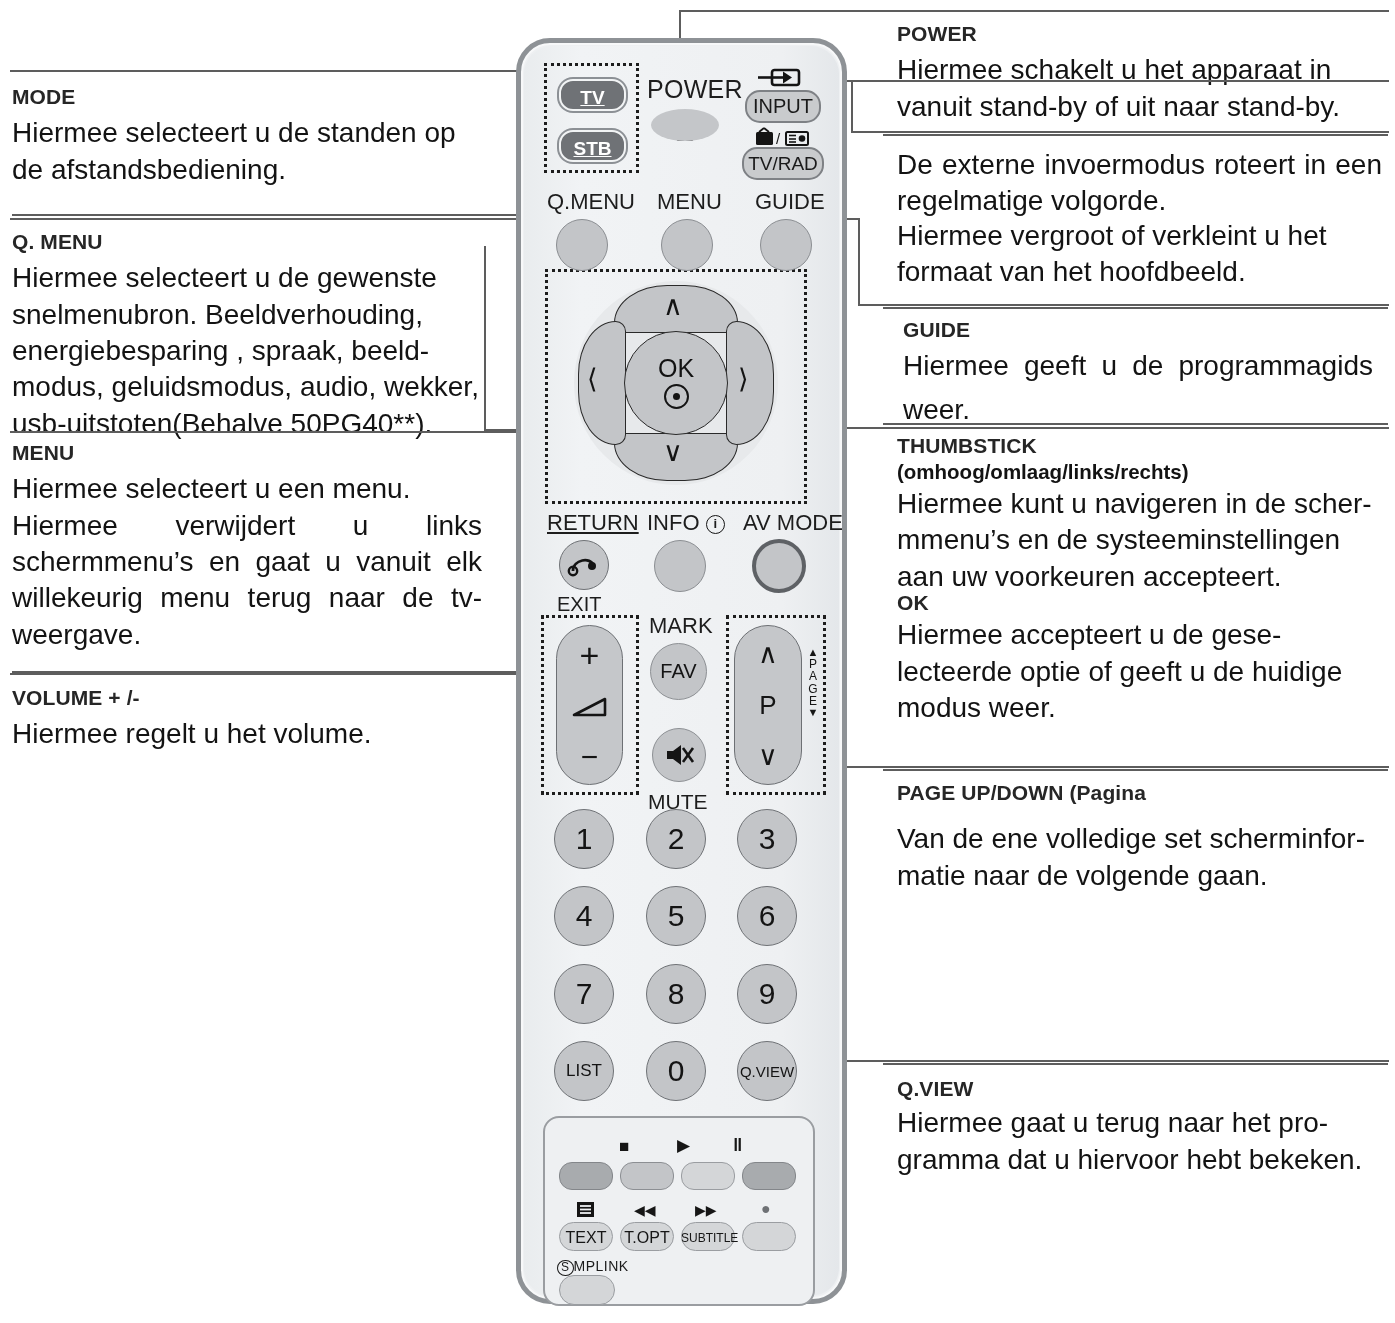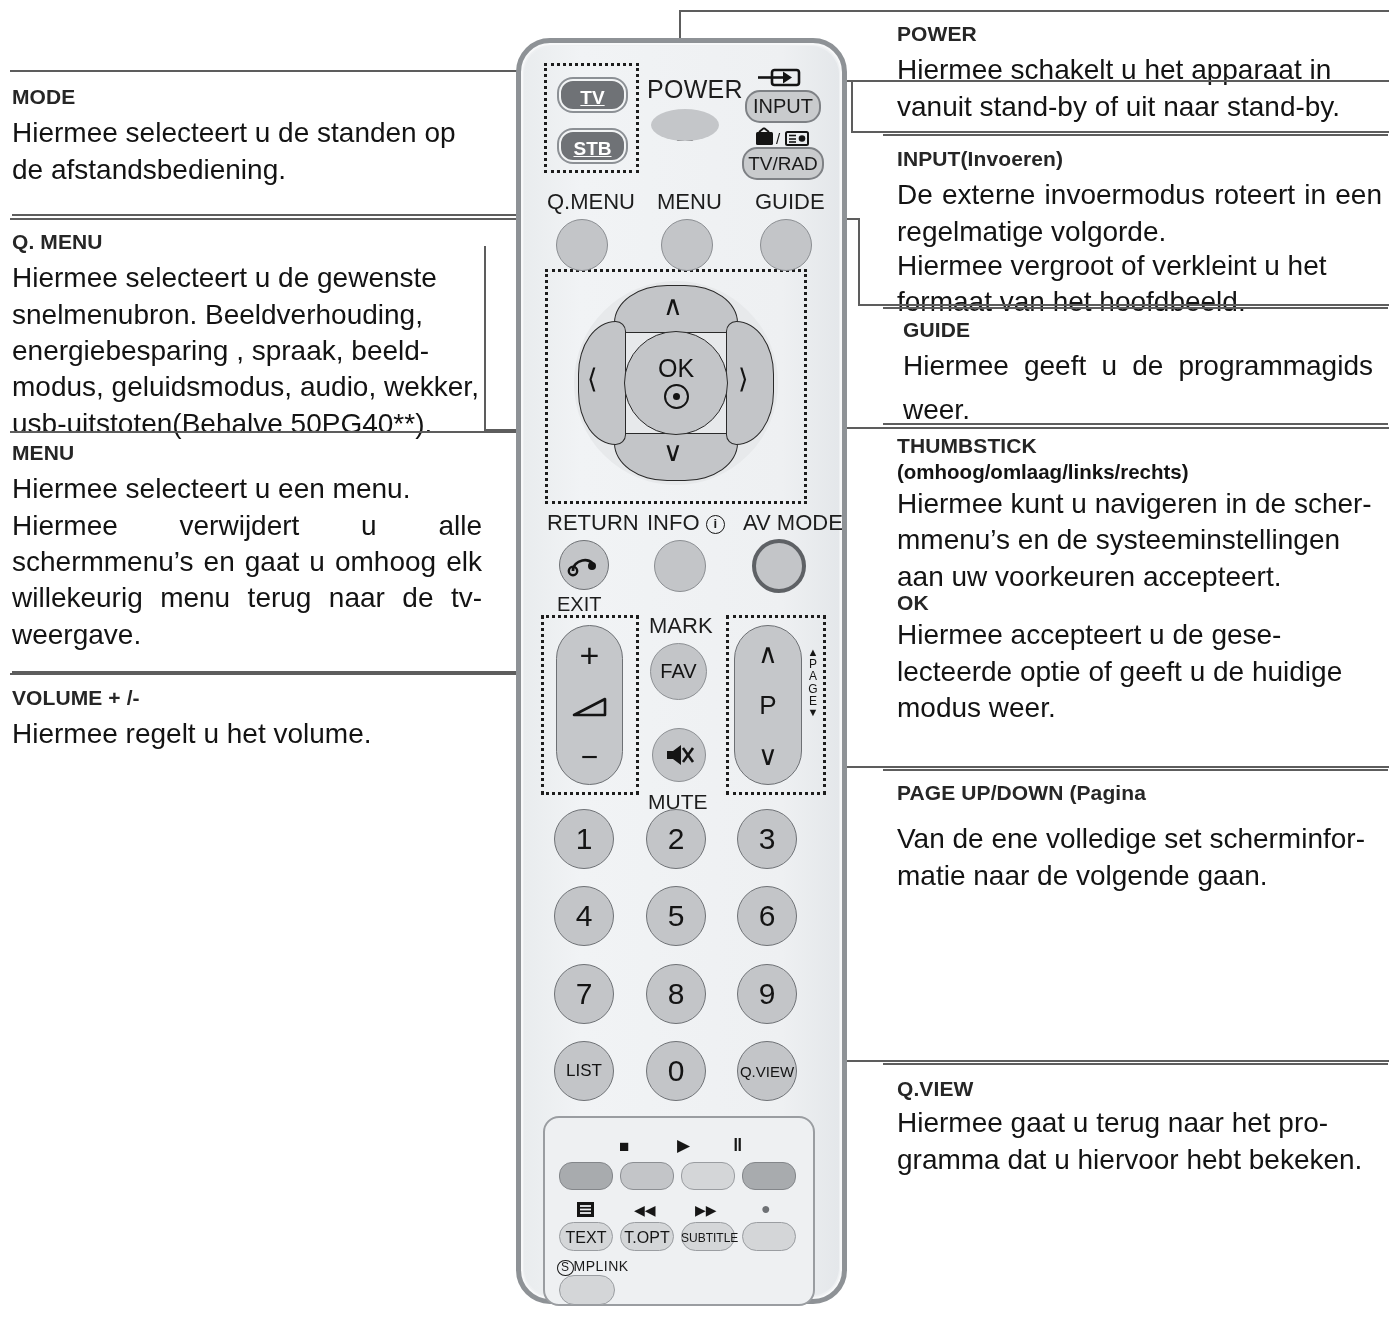--- a/index.html
+++ b/index.html
@@ -288,38 +288,37 @@
 <div class="rule" style="left:10px; top:218px; width:520px;"></div>
 <div class="note" style="left:12px; top:230px; width:470px;">
   <p class="hd">Q. MENU</p>
   <p class="bd">Hiermee selecteert u de gewenste snelmenubron. Beeldverhouding, energiebesparing , spraak, beeld-modus, geluidsmodus, audio, wekker, usb-uitstoten(Behalve 50PG40**).</p>
 </div>
 
 <div class="rule" style="left:10px; top:431px; width:520px;"></div>
 <div class="note" style="left:12px; top:441px; width:470px;">
   <p class="hd">MENU</p>
   <p class="bd">Hiermee selecteert u een menu.</p>
-  <p class="bd just">Hiermee verwijdert u alle schermmenu’s en gaat u omhoog elk willekeurig menu terug naar de tv-weergave.</p>
+  <p class="bd just">Hiermee verwijdert u links schermmenu’s en gaat u vanuit elk willekeurig menu terug naar de tv-weergave.</p>
 </div>
 
 <div class="rule" style="left:10px; top:673px; width:520px;"></div>
 <div class="note" style="left:12px; top:686px; width:470px;">
   <p class="hd">VOLUME + /-</p>
   <p class="bd">Hiermee regelt u het volume.</p>
 </div>
 
 <div class="rule" style="left:883px; top:10px; width:505px;"></div>
 <div class="note" style="left:897px; top:22px; width:480px;">
   <p class="hd">POWER</p>
   <p class="bd">Hiermee schakelt u het apparaat in vanuit stand-by of uit naar stand-by.</p>
 </div>
 
 <div class="rule" style="left:883px; top:134px; width:505px;"></div>
 <div class="note" style="left:897px; top:147px; width:485px;">
-  <p class="hd">INPUT(Invoeren)</p>
   <p class="bd just">De externe invoermodus roteert in een regelmatige volgorde.</p>
   <p class="bd" style="margin-top:-2px;">Hiermee vergroot of verkleint u het formaat van het hoofdbeeld.</p>
 </div>
 
 <div class="rule" style="left:883px; top:307px; width:505px;"></div>
 <div class="note" style="left:903px; top:318px; width:470px;">
   <p class="hd" style="margin-bottom:2px;">GUIDE</p>
   <p class="bd just" style="line-height:1.55;">Hiermee geeft u de programmagids weer.</p>
 </div>
 
@@ -446,21 +445,21 @@
     <div class="chev" style="left:13px; top:82px;">⟨</div>
     <div class="chev" style="left:164px; top:82px;">⟩</div>
     <div class="ok-circle">
       <span class="okt">OK</span>
       <span class="okd">
           <i></i>
         </span>
     </div>
   </div>
 
-  <div class="lbl" style="left:26px; top:467px; font-size:22px;">RETURN</div>
+  <div class="lbl" style="left:26px; top:467px; font-size:22px;text-decoration:underline;">RETURN</div>
   <div class="circbtn" style="left:38px; top:497px; width:50px; height:50px;">
     <svg width="34" height="26" viewBox="0 0 34 26">
       <path d="M6 19 C6 7, 24 5, 26 13" fill="none" stroke="#141414" stroke-width="2.8"></path>
       <circle cx="6" cy="19" r="4.2" fill="none" stroke="#141414" stroke-width="2.4"></circle>
       <circle cx="25" cy="14" r="4" fill="#141414"></circle>
     </svg>
   </div>
   <div class="lbl" style="left:36px; top:550px; font-size:20px;">EXIT</div>
 
   <div class="lbl" style="left:126px; top:467px; font-size:22px;">

